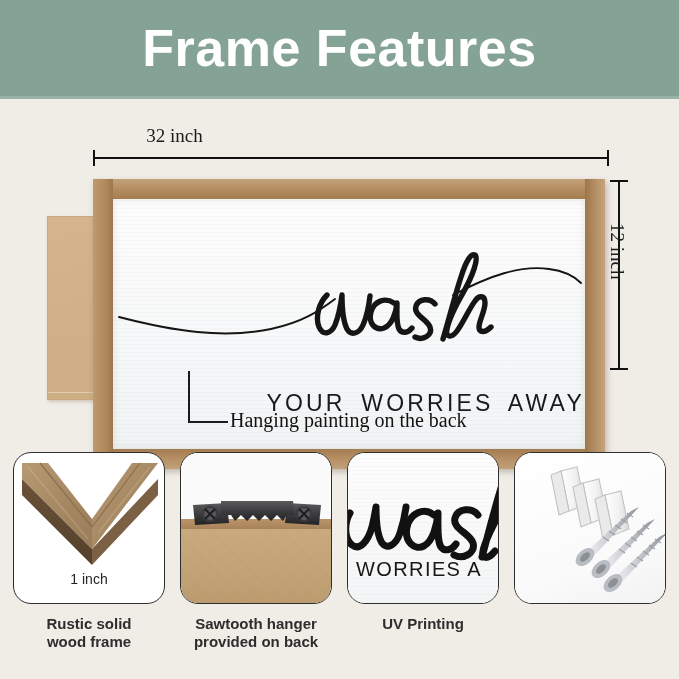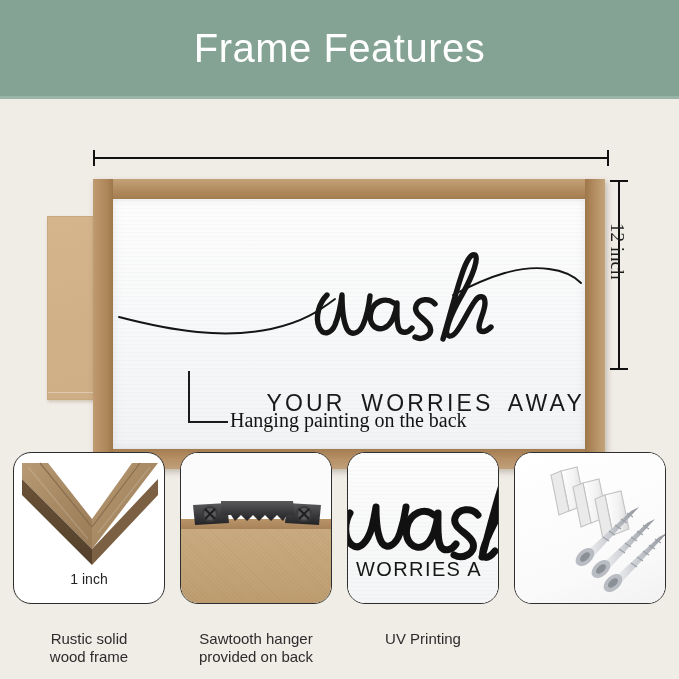--- a/index.html
+++ b/index.html
@@ -22,22 +22,22 @@
     width: 679px;
     height: 96px;
     background: #84a395;
     display: flex;
     align-items: center;
     justify-content: center;
   }
   #header-title {
     color: #ffffff;
     font-family: "Liberation Sans", sans-serif;
-    font-size: 40px;
-    font-weight: normal;
+    font-size: 52px;
+    font-weight: bold;
     letter-spacing: 0.5px;
     line-height: 1;
     white-space: nowrap;
   }
   #header-underline {
     position: absolute;
     left: 0; top: 96px;
     width: 679px; height: 3px;
     background: #9bb4a8;
   }
@@ -226,27 +226,28 @@
     width: 152px;
     height: 152px;
     border: 1.6px solid #2e2e2e;
     border-radius: 18px;
     background: #ffffff;
     position: relative;
     overflow: hidden;
     box-sizing: border-box;
   }
   .feature-caption {
-    margin-top: 26px;
+    margin-top: 11px;
     text-align: center;
     font-family: "Liberation Sans", sans-serif;
     font-size: 15px;
     line-height: 1.22;
     color: #2d2d2d;
     white-space: pre-line;
+    font-weight: bold;
   }
 
   
   #thumb-corner-inch {
     position: absolute;
     left: 0; bottom: 16px;
     width: 100%;
     text-align: center;
     font-family: Liberation Sans, sans-serif;
     font-size: 14px;
@@ -302,20 +303,23 @@
 </head>
 <body>
 
 <div id="header-banner">
   <div id="header-title">Frame Features</div>
 </div>
 <div id="header-underline"></div>
 
 <div id="hero">
 
+  <div id="dim-width-label">
+    <span class="lbl">32 inch</span>
+  </div>
   <div id="dim-width-line">
     <span class="tick-l"></span>
     <span class="tick-r"></span>
   </div>
 
   <div id="dim-height-line">
     <span class="tick-t"></span>
     <span class="tick-b"></span>
   </div>
   <div id="dim-height-label">12 inch</div>

